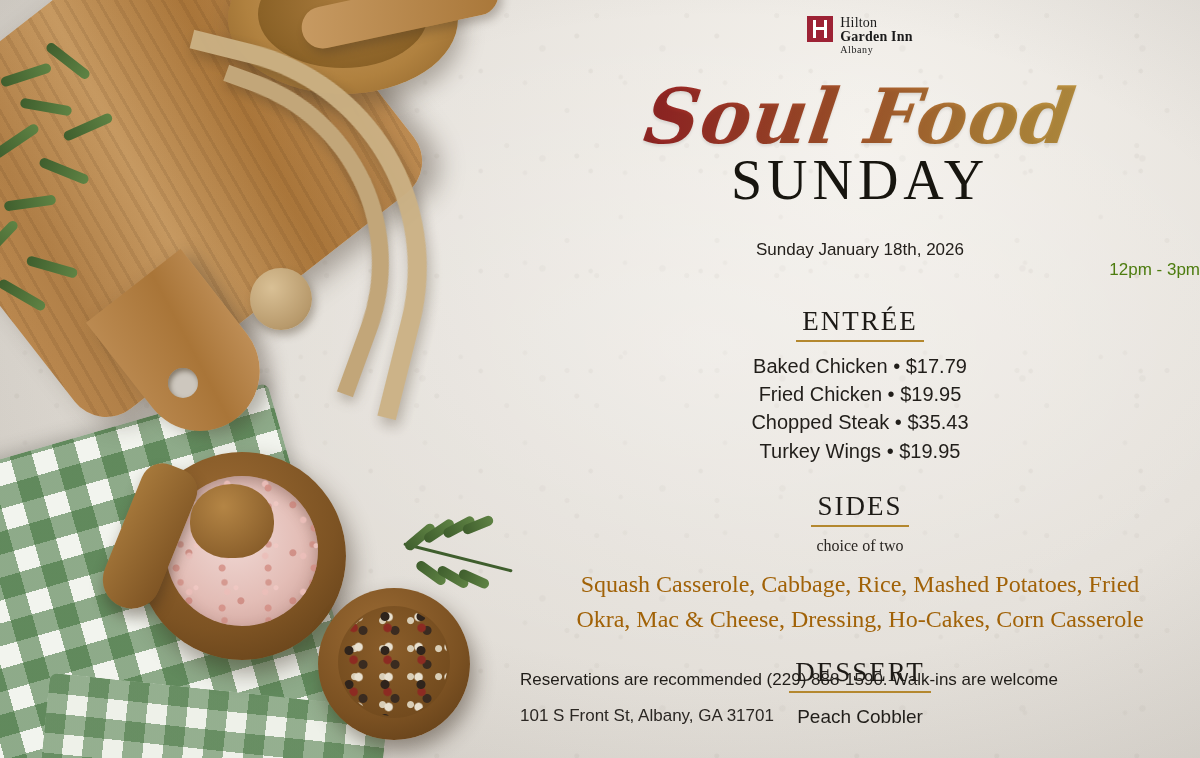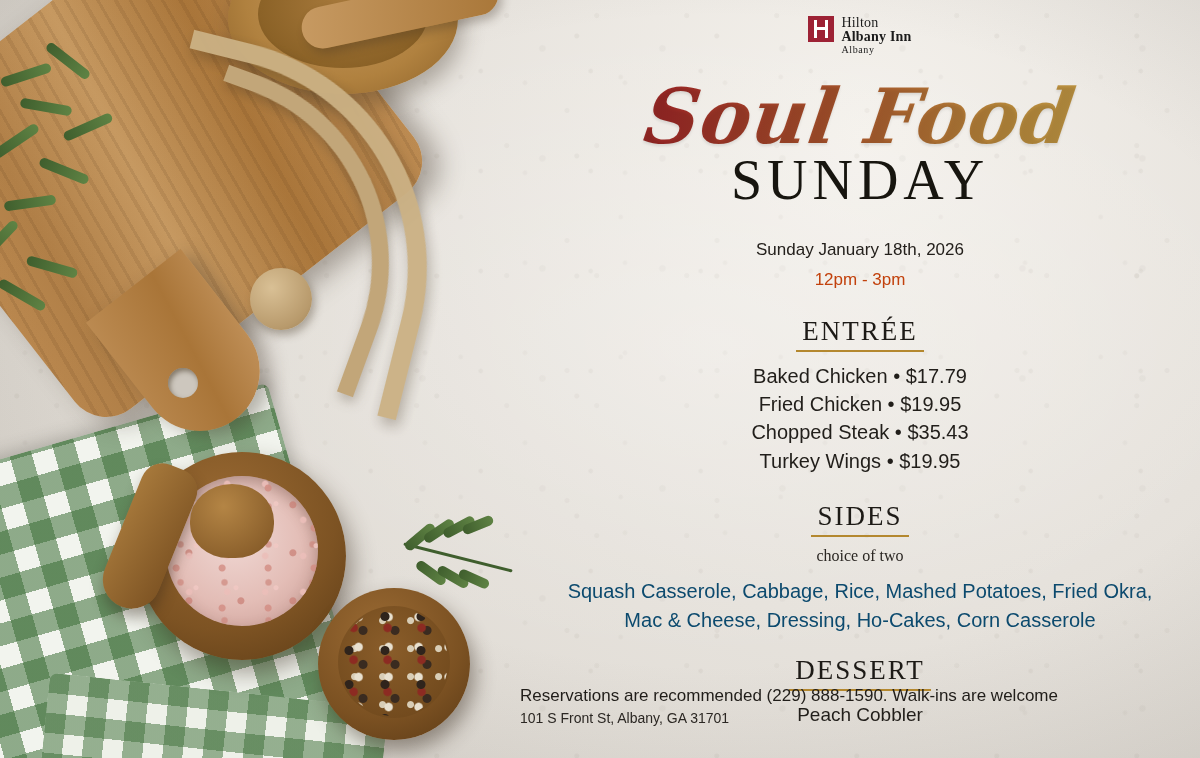--- a/index.html
+++ b/index.html
@@ -303,23 +303,24 @@
     color: #17150f;
     font-weight: normal;
   }
 
   .date-line {
     margin-top: 28px;
     font-size: 17px;
     color: #24201c;
   }
   .time-line {
-    margin-top: 10px;
+    margin-top: 0;
     font-size: 17px;
-    color: #c2410c;
+    color: #4d7c0f;
+    text-align: right;
   }
 
   .section-head {
     margin: 26px auto 10px;
     display: inline-block;
     font-family: "Liberation Serif", serif;
     font-size: 27px;
     letter-spacing: 2px;
     color: #1d1a16;
     border-bottom: 2px solid #b4882f;
@@ -332,38 +333,39 @@
     line-height: 1.42;
     color: #211e1a;
   }
   .sub-note {
     font-family: "Liberation Serif", serif;
     font-size: 16px;
     color: #2a2622;
     margin-bottom: 12px;
   }
   .sides-text {
-    font-size: 20px;
+    font-size: 24px;
     line-height: 1.45;
-    color: #0c4a6e;
+    color: #a16207;
     padding: 0 40px;
+    font-family: Liberation Serif, serif;
   }
   .dessert-line {
     font-size: 19px;
     line-height: 1.45;
     color: #211e1a;
   }
 
   .footer {
     position: absolute;
     left: 0; right: 0; bottom: 32px;
     text-align: left;
   }
   .footer-1 { font-size: 17px; color: #201d19; }
-  .footer-2 { font-size: 14px; color: #2b2723; margin-top: 4px; }
+  .footer-2 { font-size: 17px; color: #2b2723; margin-top: 16px; }
 </style>
 </head>
 <body>
 
 <div class="poster">
 
   <div class="bg-stone"></div>
   <div class="bg-noise"></div>
   <div class="bg-vignette"></div>
 
@@ -419,21 +421,21 @@
   </div>
 
   <div class="content">
 
     <div class="logo">
       <span class="logo-mark">
           <i></i>
         </span>
       <span class="logo-text">
         <div class="logo-l1">Hilton</div>
-        <div class="logo-l2">Albany Inn</div>
+        <div class="logo-l2">Garden Inn</div>
         <div class="logo-l3">Albany</div>
       </span>
     </div>
 
     <div class="title-soul">Soul Food</div>
     <div class="title-sunday">SUNDAY</div>
 
     <div class="date-line">Sunday January 18th, 2026</div>
     <div class="time-line">12pm - 3pm</div>
 

